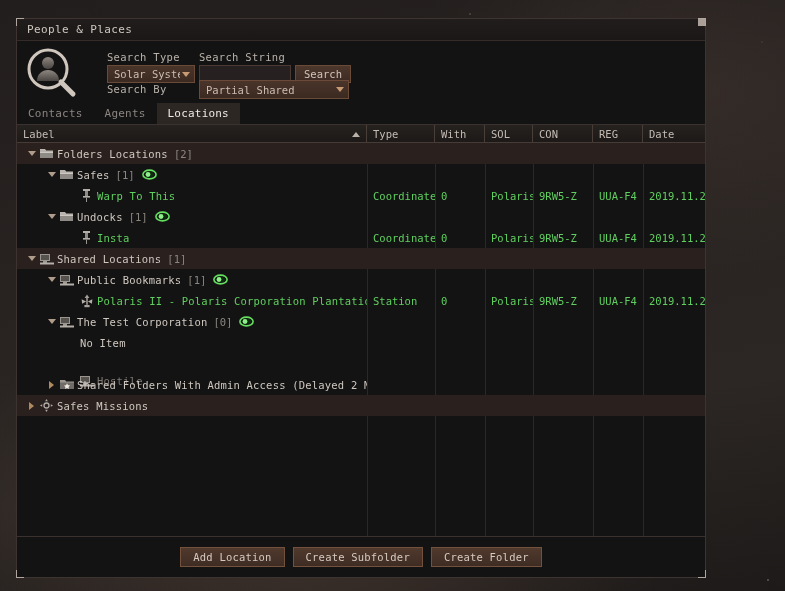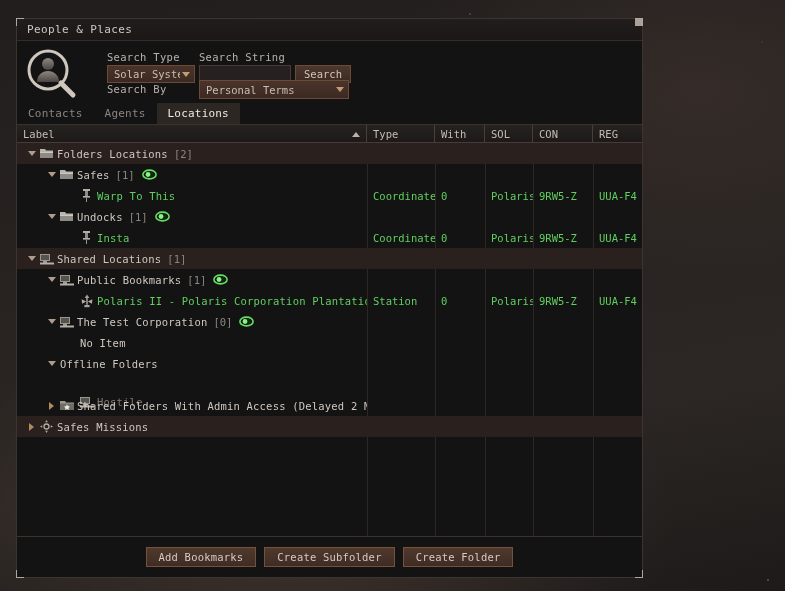--- a/index.html
+++ b/index.html
@@ -27,21 +27,21 @@
       radial-gradient(1.0px 1.0px at 178px 582px, rgba(255,230,205,.35), transparent 60%),
       radial-gradient(520px 300px at 300px 520px, rgba(86,66,56,.55), transparent 72%),
       radial-gradient(420px 260px at 700px 90px, rgba(72,58,52,.42), transparent 72%),
       linear-gradient(170deg, #221e1d 0%, #282321 42%, #2c2724 70%, #1d1a19 100%);
   }
 
   
   #window {
     position: absolute;
     left: 16px; top: 18px;
-    width: 627px; height: 560px;
+    width: 690px; height: 560px;
     background: rgba(18,17,17,.96);
     border: 1px solid #3d3431;
     display: flex;
     flex-direction: column;
   }
   .corner {
     position: absolute;
     width: 8px; height: 8px;
     border: 1px solid #cfc3b8;
     opacity: .8;
@@ -64,21 +64,21 @@
     font-size: 11px;
     color: #cfc8c0;
     letter-spacing: .4px;
   }
 
   
   #searchpanel {
     height: 62px;
     background: #141313;
     display: flex;
-    align-items: center;
+    align-items: flex-end;
     padding: 6px 0 0 0;
     position: relative;
     flex: 0 0 auto;
   }
   #avatar-wrap {
     width: 70px;
     display: flex; align-items: center; justify-content: center;
     padding-top: 2px;
   }
   #searchfields { position: relative; flex: 1; height: 100%; }
@@ -331,21 +331,21 @@
         <span class="cval">Solar System</span>
         <span class="carrow"></span>
       </div>
 
       <span class="fld-label lbl-string">Search String</span>
       <input id="search-input" type="text" value="" placeholder="" style="">
       <button id="search-btn">Search</button>
 
       <span class="fld-label lbl-by">Search By</span>
       <div class="combo" id="combo-by">
-        <span class="cval">Personal Terms</span>
+        <span class="cval">Partial Shared</span>
         <span class="carrow"></span>
       </div>
     </div>
   </div>
 
   <div id="tabs">
       <div class="tab">Contacts</div>
       <div class="tab">Agents</div>
       <div class="tab active">Locations</div>
     </div>
@@ -644,37 +644,20 @@
             <span class="lbltext">No Item</span>
           </div>
           <div class="cell" style="width: 68px;"></div>
           <div class="cell" style="width: 50px;"></div>
           <div class="cell" style="width: 48px;"></div>
           <div class="cell" style="width: 60px;"></div>
           <div class="cell" style="width: 50px;"></div>
           <div class="cell" style="width: 98px;"></div>
           <div class="cell" style="width: 20px;"></div>
         </div>
-        <div class="row">
-          <div class="cell label-cell" style="width: 350px;">
-            <span style="display: inline-block; flex: 0 0 auto; width: 28px;"></span>
-            <span class="twisty open">
-              <i></i>
-            </span>
-            <span class="ico" style="width: 0px;"></span>
-            <span class="lbltext">Offline Folders</span>
-          </div>
-          <div class="cell" style="width: 68px;"></div>
-          <div class="cell" style="width: 50px;"></div>
-          <div class="cell" style="width: 48px;"></div>
-          <div class="cell" style="width: 60px;"></div>
-          <div class="cell" style="width: 50px;"></div>
-          <div class="cell" style="width: 98px;"></div>
-          <div class="cell" style="width: 20px;"></div>
-        </div>
         <div class="row dim">
           <div class="cell label-cell" style="width: 350px; margin-top: 34px;">
             <span style="display: inline-block; flex: 0 0 auto; width: 48px;"></span>
             <span class="twisty none">
               <i></i>
             </span>
             <span class="ico">
               <svg width="14" height="12" viewBox="0 0 14 12">
                 <rect x="0" y="1" width="10" height="7" fill="#9b9790"></rect>
                 <rect x="1" y="2" width="8" height="5" fill="#56534f"></rect>
@@ -734,17 +717,17 @@
           <div class="cell" style="width: 48px;"></div>
           <div class="cell" style="width: 60px;"></div>
           <div class="cell" style="width: 50px;"></div>
           <div class="cell" style="width: 98px;"></div>
           <div class="cell" style="width: 20px;"></div>
         </div>
       </div>
   </div>
 
   <div id="footer">
-      <button class="fbtn">Add Bookmarks</button>
+      <button class="fbtn">Add Location</button>
       <button class="fbtn">Create Subfolder</button>
       <button class="fbtn">Create Folder</button>
     </div>
 </div>
 
 </body></html>

